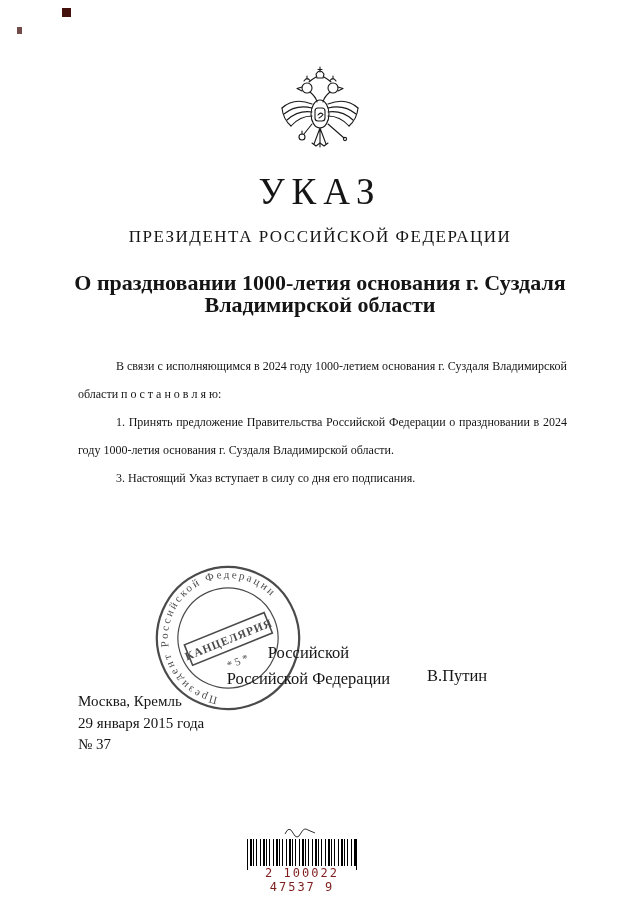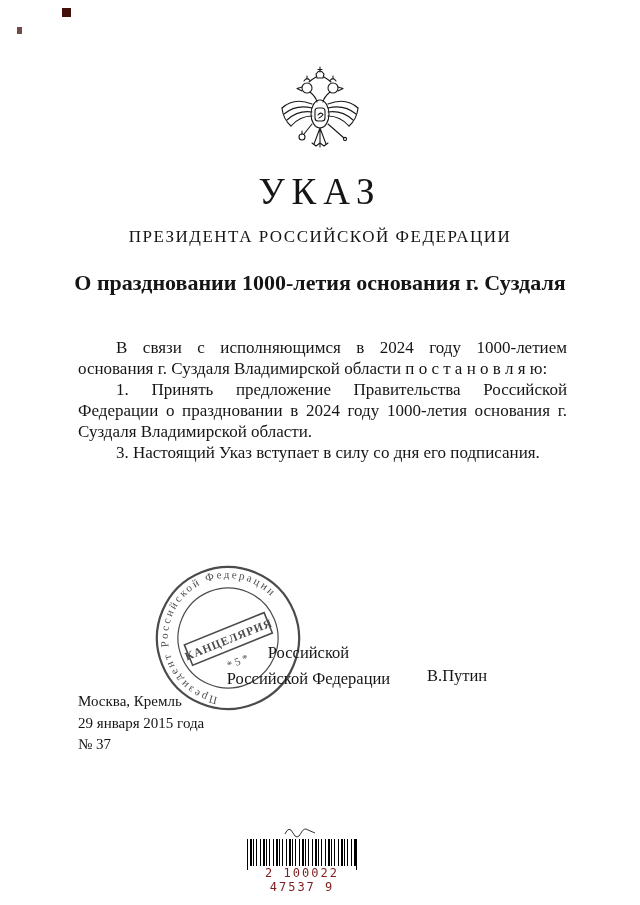--- a/index.html
+++ b/index.html
@@ -17,22 +17,22 @@
 
   .emblem { position:absolute; left:274px; top:64px; width:92px; height:102px; }
   .emblem svg { display:block; }
 
   .centered { position:absolute; left:0; width:100%; text-align:center; }
   .title-main { top:172px; font-size:37px; letter-spacing:7px; line-height:40px; }
   .title-issuer { top:227px; font-size:17px; letter-spacing:1.5px;text-align:center; }
   .subject { top:272px; font-size:22px; font-weight:bold; line-height:22px; }
 
   .body-text {
-    position:absolute; left:78px; top:337px; width:489px;
-    font-size:17px; line-height:21px; text-align:justify;
+    position:absolute; left:78px; top:352px; width:489px;
+    font-size:12px; line-height:28px; text-align:justify;
   }
   .body-text p { margin:0; text-indent:38px; }
 
   .stamp { position:absolute; left:147px; top:557px; width:162px; height:162px; opacity:.86; }
   .stamp-ink { stroke:#2e2e2e; fill:none; }
   .stamp-txt { fill:#2e2e2e; font-family:"Liberation Serif",serif; }
 
   .sig-title {
     position:absolute; left:196px; top:640px; width:225px;
     text-align:center; font-size:16.5px; line-height:26px;
@@ -111,20 +111,21 @@
         <path d="M44,51 q3,-3.5 5,-0.5 q-2,3 -4,3.5"></path>
       </g>
     </svg>
   </div>
 
   <div class="centered title-main">УКАЗ</div>
   <div class="centered title-issuer">ПРЕЗИДЕНТА РОССИЙСКОЙ ФЕДЕРАЦИИ</div>
 
   <div class="centered subject">
     <div>О праздновании 1000-летия основания г. Суздаля</div>
+    <div>Владимирской области</div>
   </div>
 
   <div class="body-text">
     <p>В связи с исполняющимся в 2024 году 1000-летием основания г. Суздаля Владимирской области п о с т а н о в л я ю:</p>
     <p>1. Принять предложение Правительства Российской Федерации о праздновании в 2024 году 1000-летия основания г. Суздаля Владимирской области.</p>
     <p>3. Настоящий Указ вступает в силу со дня его подписания.</p>
   </div>
 
   <div class="stamp">
     <svg width="162" height="162" viewBox="0 0 162 162">

